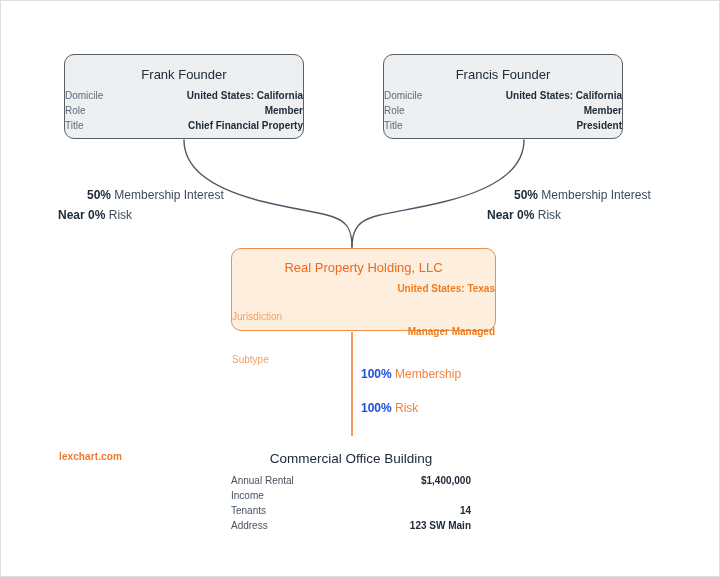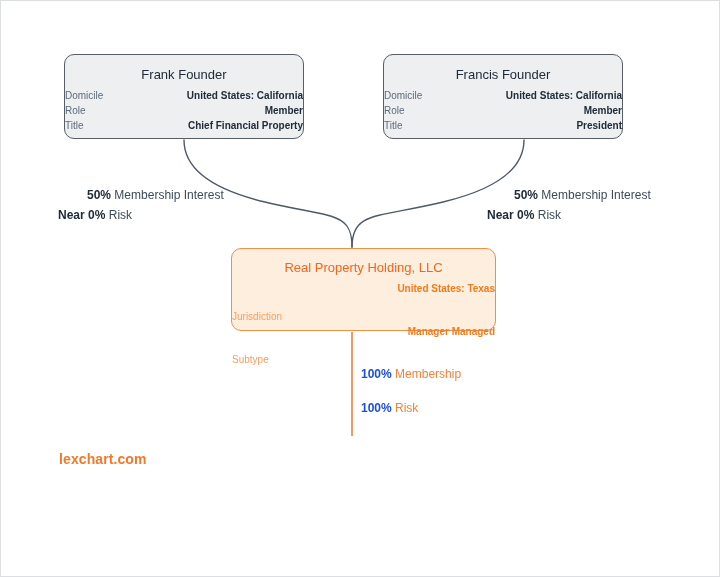--- a/index.html
+++ b/index.html
@@ -35,21 +35,21 @@
   .node.entity .row .lbl { color:#f5a061;margin-top:28px; }
   .node.entity .row .val { color:#ef7c1f; }
   .node.plain .row .lbl { color:#46525f; }
 
   .edge-label { position:absolute; font-size:12px; line-height:14px; white-space:nowrap; color:#3e4b5a; }
   .edge-label .b { font-weight:bold; color:#202c39; }
   .edge-label.orange { color:#f3823a; }
   .edge-label.orange .b { font-weight:bold; color:#1d4ed8; }
 
   .watermark {
-    position:absolute; left:58px; top:450px; font-size:14px; font-weight:bold;
+    position:absolute; left:58px; top:450px; font-size:10px; font-weight:bold;
     color:#f0792a; text-decoration:none; letter-spacing:0.1px;
   }
 </style>
 </head>
 <body>
 
 <div class="canvas">
 
   <svg class="connectors">
     <path d="M183,139 C183,170 214,189 264,201 C330,217 351,210 351,246" fill="none" stroke-width="1.4" stroke-linecap="round" stroke="#4d5966"></path>
@@ -94,20 +94,35 @@
     <div class="row">
       <span class="lbl">Jurisdiction</span>
       <span class="val">United States: Texas</span>
     </div>
     <div class="row">
       <span class="lbl">Subtype</span>
       <span class="val">Manager Managed</span>
     </div>
   </div>
 
+  <div class="node plain" style="left:230px; top:450px;">
+    <div class="node-title">Commercial Office Building</div>
+    <div class="row">
+      <span class="lbl">Annual Rental Income</span>
+      <span class="val">$1,400,000</span>
+    </div>
+    <div class="row">
+      <span class="lbl">Tenants</span>
+      <span class="val">14</span>
+    </div>
+    <div class="row">
+      <span class="lbl">Address</span>
+      <span class="val">123 SW Main</span>
+    </div>
+  </div>
 
   <div class="edge-label" style="left:86px; top:187px;">
     <span class="b">50%</span><span> Membership Interest</span>
   </div>
   <div class="edge-label" style="left:57px; top:207px;">
     <span class="b">Near 0%</span><span> Risk</span>
   </div>
 
   <div class="edge-label" style="left:513px; top:187px;">
     <span class="b">50%</span><span> Membership Interest</span>

